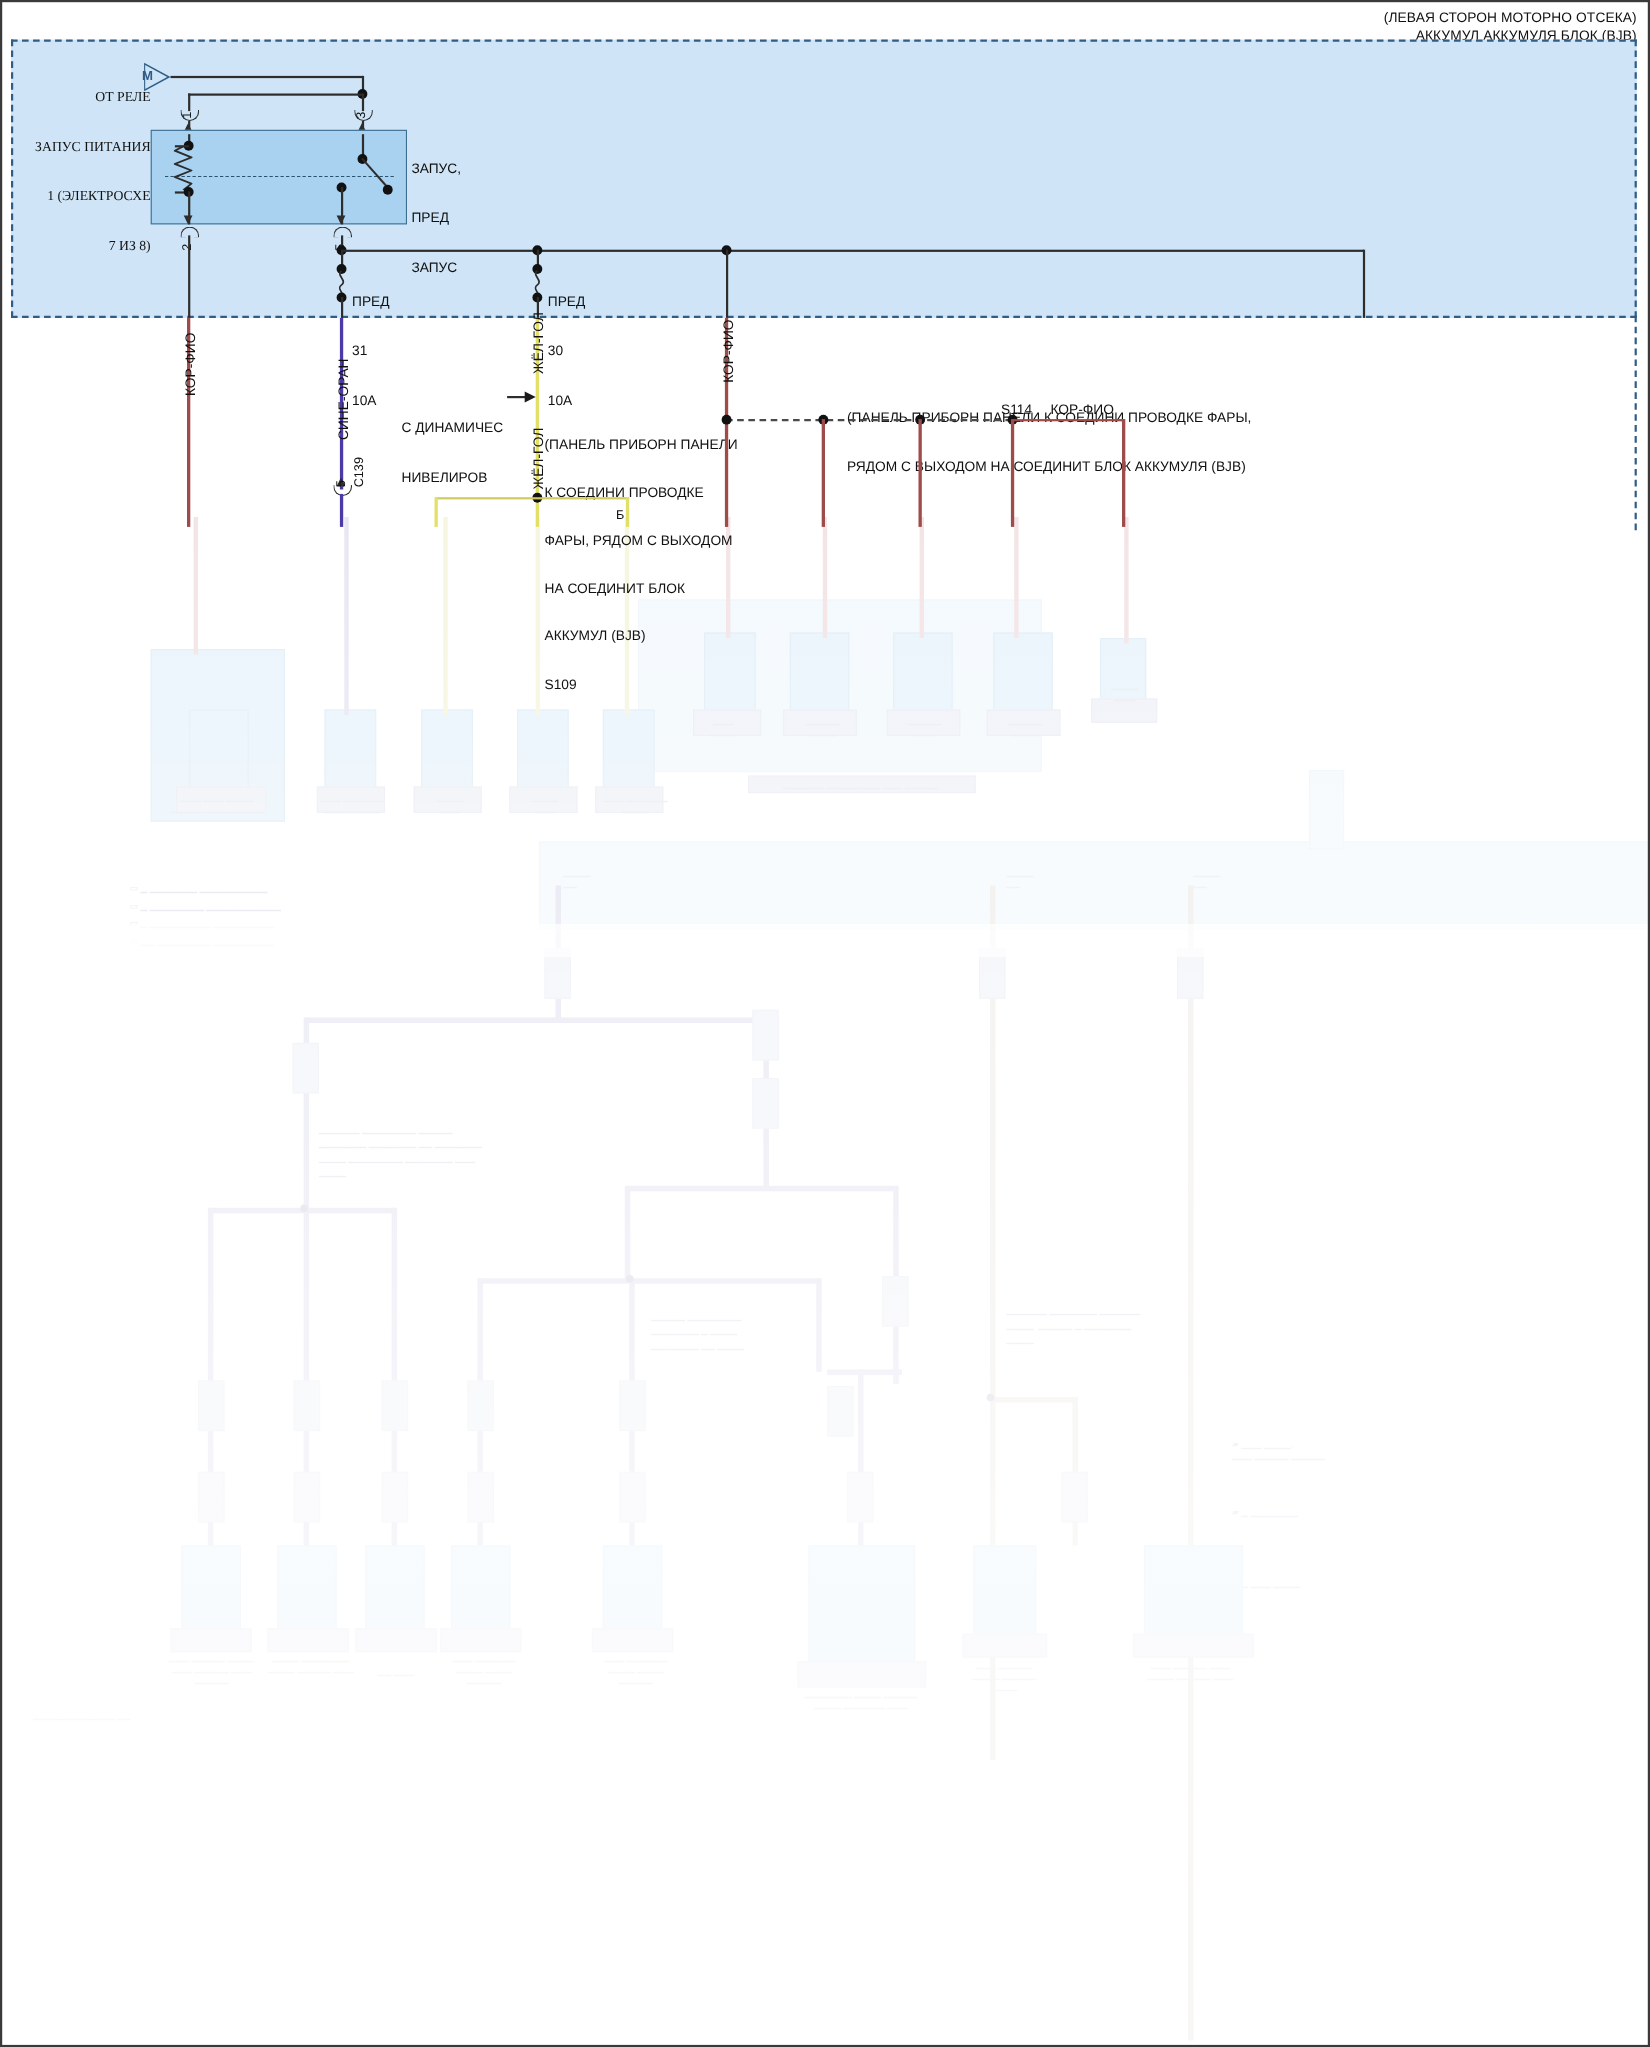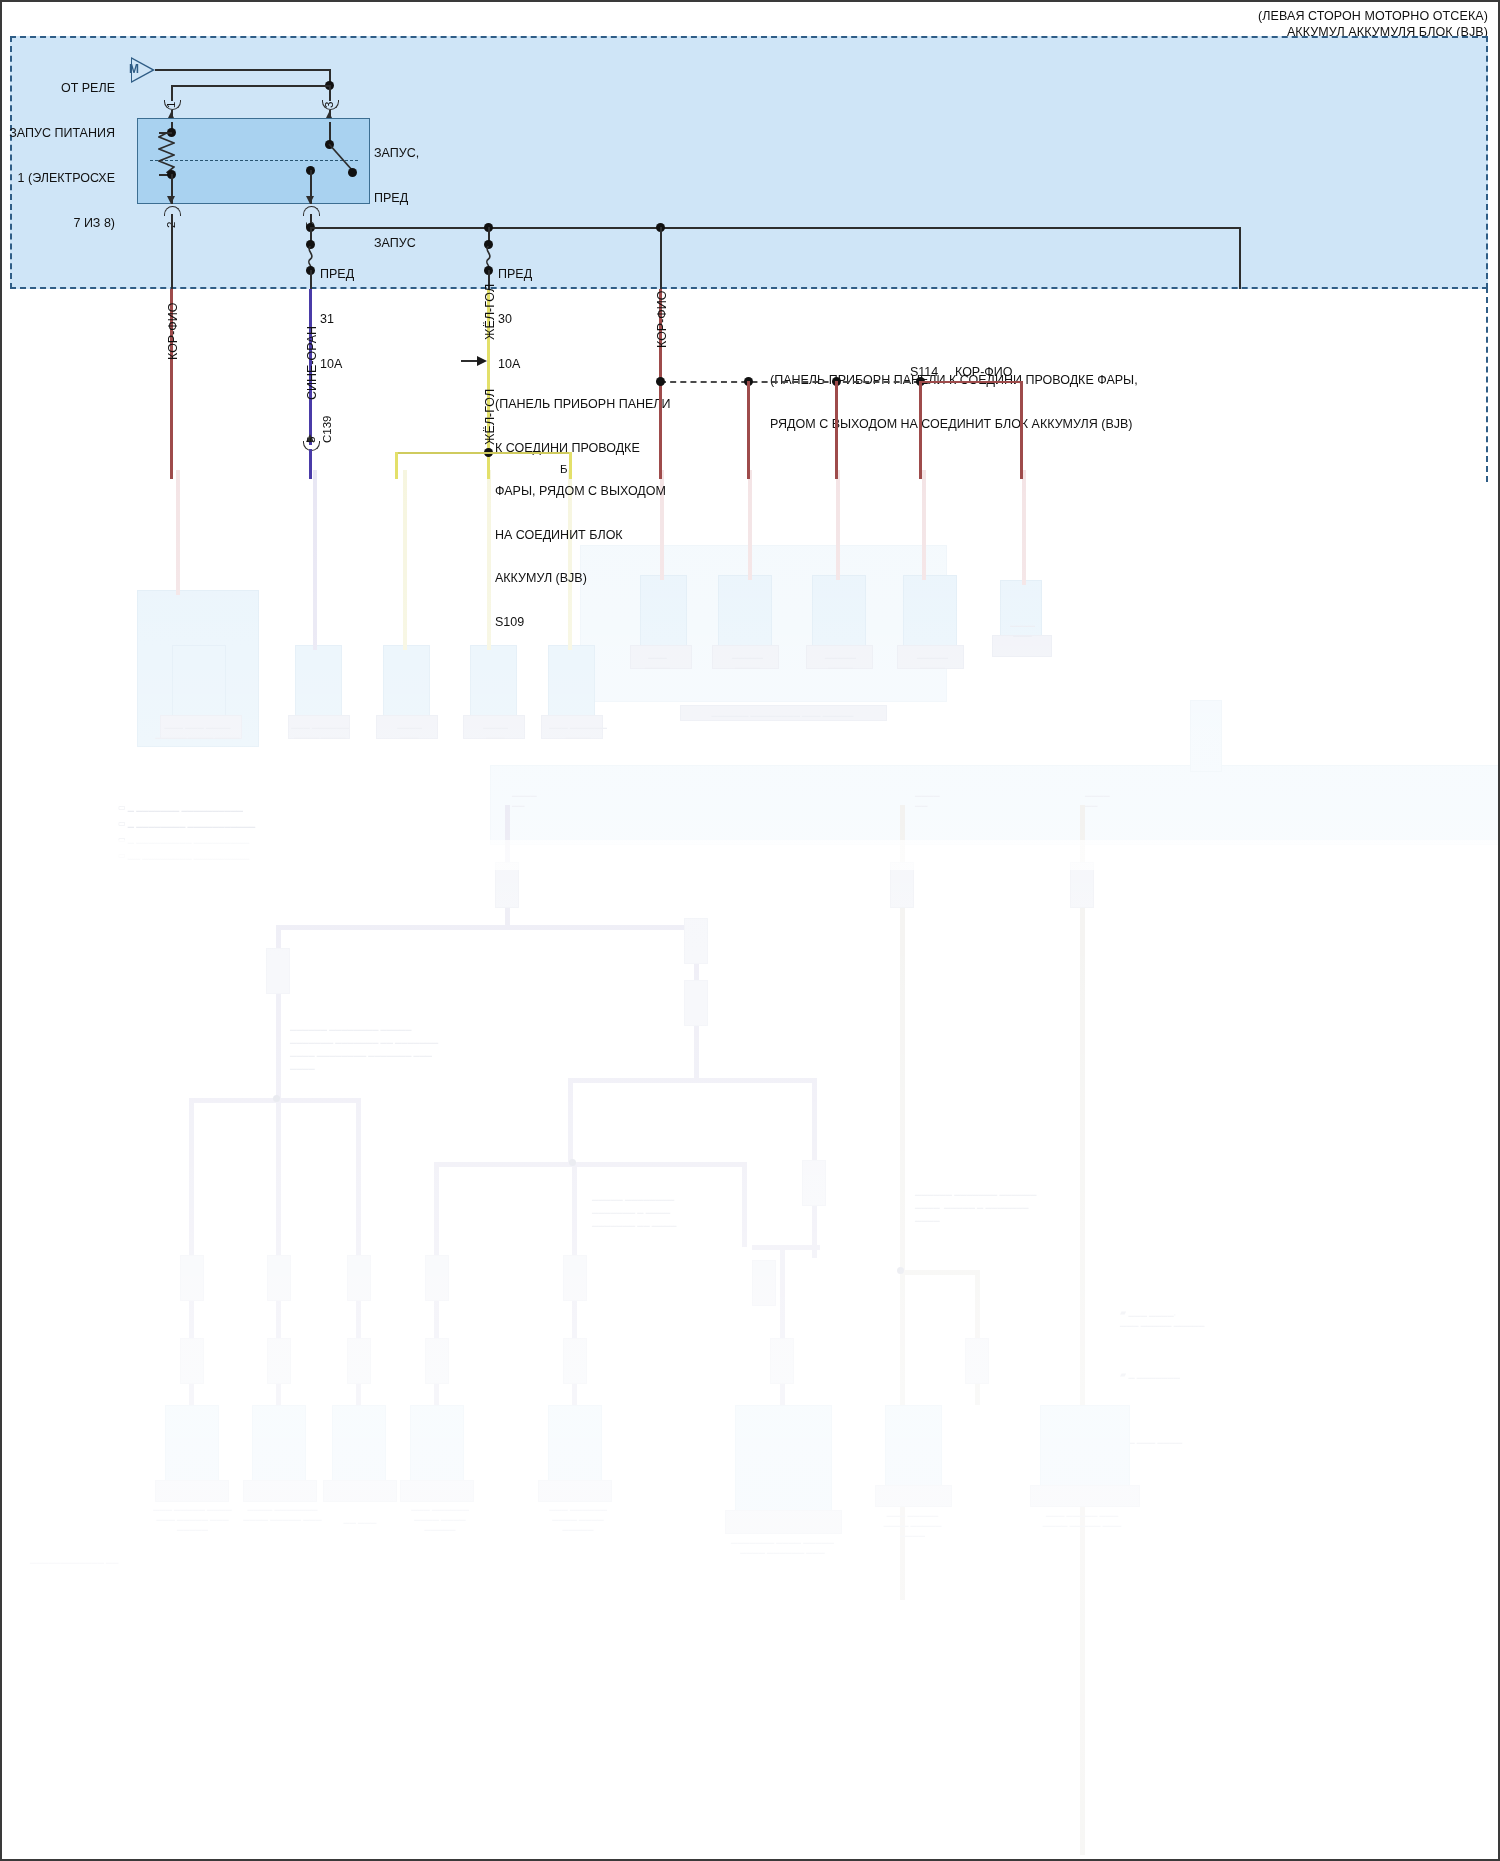--- a/index.html
+++ b/index.html
@@ -289,21 +289,21 @@
   </div>
 
   <div class="bjb-box"></div>
   <div class="bjb-bottom"></div>
   <div class="bjb-tail"></div>
 
   <div class="penn" style="left:131px;top:57px;"></div>
   <div class="penn-in" style="left:132px;top:59px;"></div>
   <div class="penn-txt" style="left:129px;top:62px;font-weight:bold;">M</div>
 
-  <div class="lbl" style="left:7px;top:51px;width:108px;text-align:right;">
+  <div class="lbl" style="left:29px;top:51px;width:108px;text-align:right;font-family:Liberation Serif, serif;">
     <div>ОТ РЕЛЕ</div>
     <div>ЗАПУС ПИТАНИЯ</div>
     <div>1 (ЭЛЕКТРОСХЕ</div>
     <div>7 ИЗ 8)</div>
   </div>
 
   <div class="wire h" style="left:155px;top:69px;width:175px;"></div>
   <div class="wire v" style="left:329px;top:69px;height:16px;"></div>
   <div class="dot" style="left:325px;top:81px;"></div>
   <div class="wire h" style="left:171px;top:85px;width:159px;"></div>
@@ -400,20 +400,24 @@
   <div class="ah-up" style="left:306px;top:434px;"></div>
   <div class="pin" style="left:303px;top:441px;"></div>
   <div class="lbl lbl-sm rot" style="left:304px;top:443px;">5</div>
   <div class="lbl lbl-sm rot" style="left:320px;top:443px;">C139</div>
   <div class="w-vio" style="left:309.3px;top:449px;height:30px;"></div>
 
   <div class="w-yel" style="left:487.3px;top:289px;height:190px;"></div>
   <div class="lbl rot" style="left:483px;top:340px;">ЖЁЛ-ГОЛ</div>
   <div class="lbl rot" style="left:483px;top:445px;">ЖЁЛ-ГОЛ</div>
 
+  <div class="lbl" style="left:365px;top:352px;width:110px;text-align:left;">
+    <div>С ДИНАМИЧЕС</div>
+    <div>НИВЕЛИРОВ</div>
+  </div>
   <div class="wire h" style="left:461px;top:360px;width:22px;"></div>
   <div class="ah-right" style="left:477px;top:356px;"></div>
 
   <div class="lbl" style="left:495px;top:368px;width:160px;text-align:left;line-height:14.5px;">
     <div>(ПАНЕЛЬ ПРИБОРН ПАНЕЛИ</div>
     <div>К СОЕДИНИ ПРОВОДКЕ</div>
     <div>ФАРЫ, РЯДОМ С ВЫХОДОМ</div>
     <div>НА СОЕДИНИТ БЛОК</div>
     <div>АККУМУЛ (BJB)</div>
     <div>S109</div>

